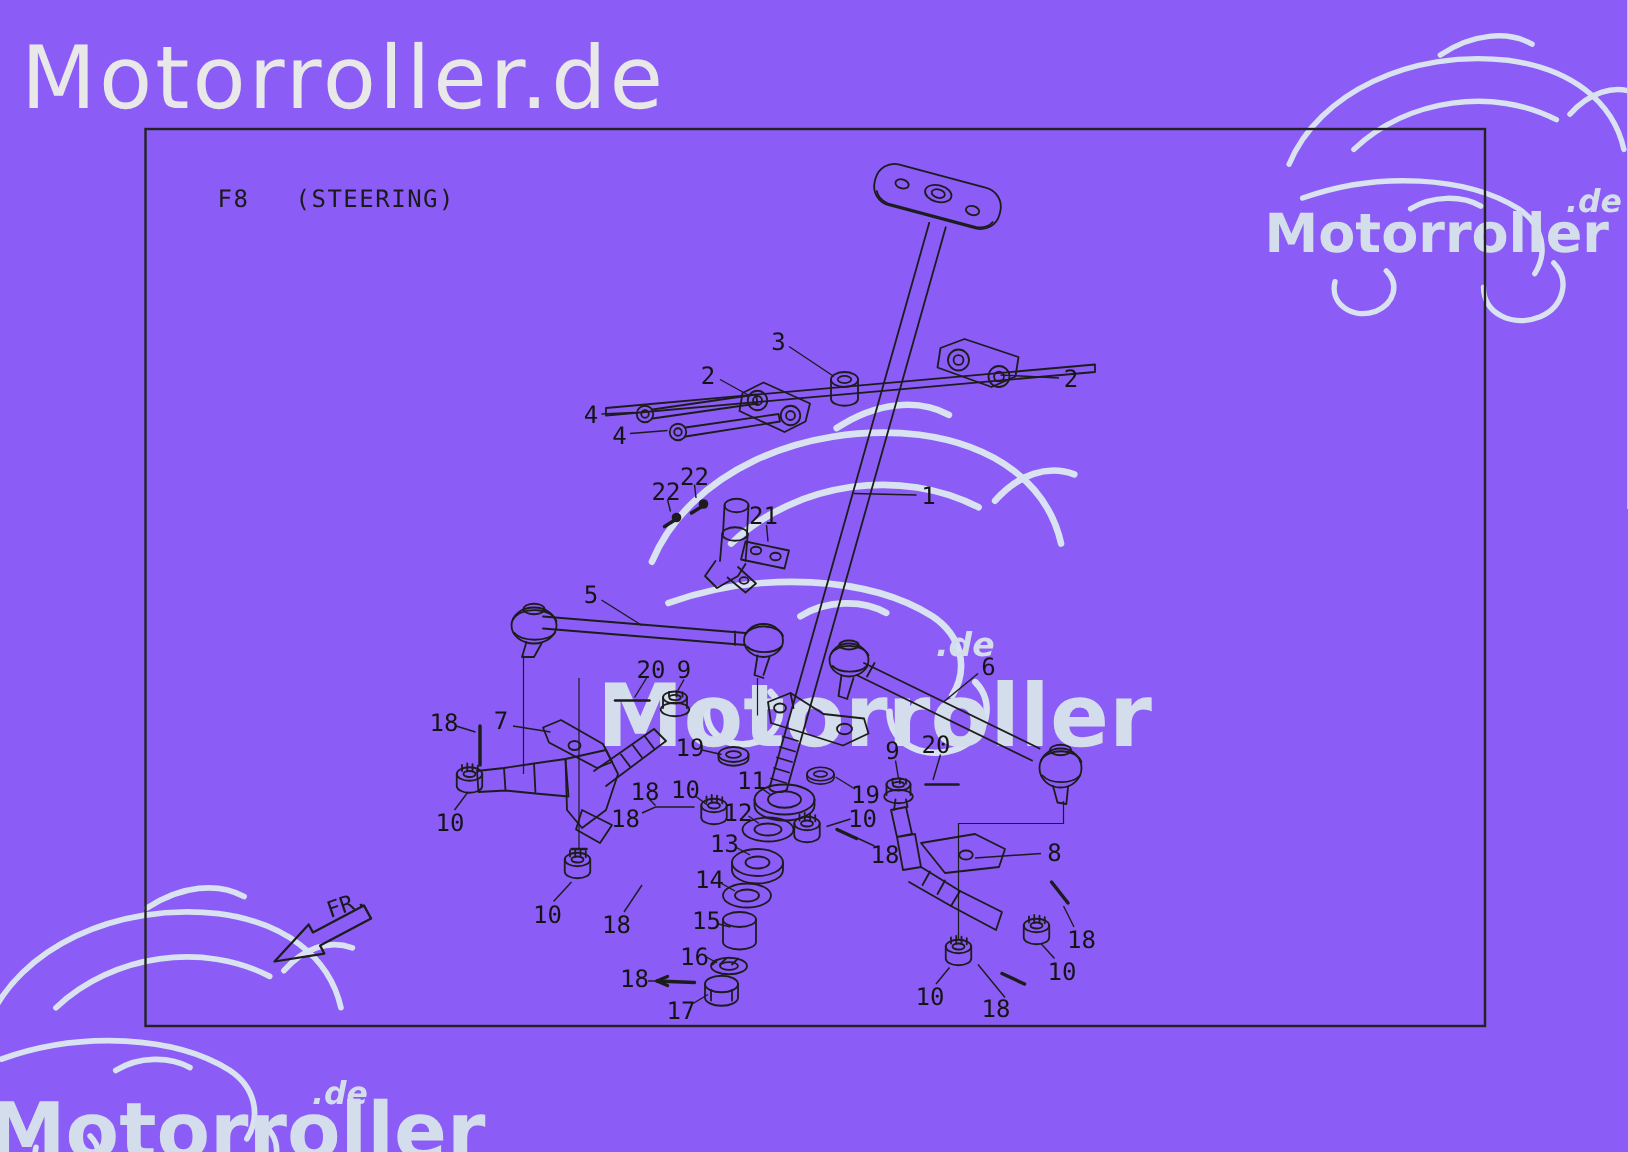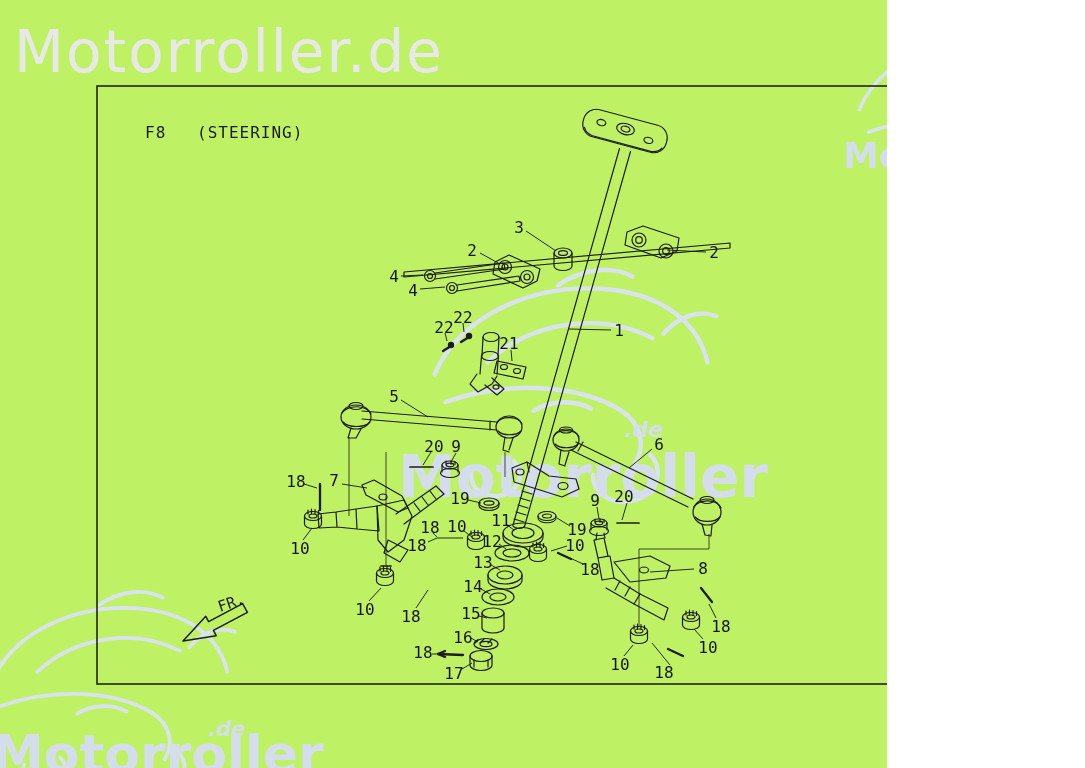--- a/index.html
+++ b/index.html
@@ -1,16 +1,16 @@
 <!DOCTYPE html>
 <html><head>
 <meta charset="utf-8">
 <style>
   html,body{margin:0;padding:0;background:#ffffff;}
-  .page{position:relative;width:887px;height:768px;background:#bef264;overflow:hidden;
+  .page{position:relative;width:1085px;height:768px;background:#8b5cf6;overflow:hidden;
         font-family:"DejaVu Sans",sans-serif;}
   svg{position:absolute;left:0;top:0;}
   .ink{stroke:#1c1c1c;fill:none;stroke-width:1.2;stroke-linecap:round;stroke-linejoin:round;}
   .ink2{stroke:#1c1c1c;fill:none;stroke-width:1.5;stroke-linecap:round;stroke-linejoin:round;}
   .fill-ink{fill:#1c1c1c;stroke:none;}
   .thin{stroke:#1c1c1c;fill:none;stroke-width:0.8;}
   .leader{stroke:#1c1c1c;fill:none;stroke-width:0.95;}
   .tick{stroke:#1c1c1c;fill:none;stroke-width:1.7;stroke-linecap:round;}
   .pin{stroke:#1c1c1c;fill:none;stroke-width:2.3;stroke-linecap:round;stroke-linejoin:round;}
   .plabel{font-family:"DejaVu Sans Mono",monospace;font-size:16px;fill:#141414;stroke:none;text-anchor:middle;}

